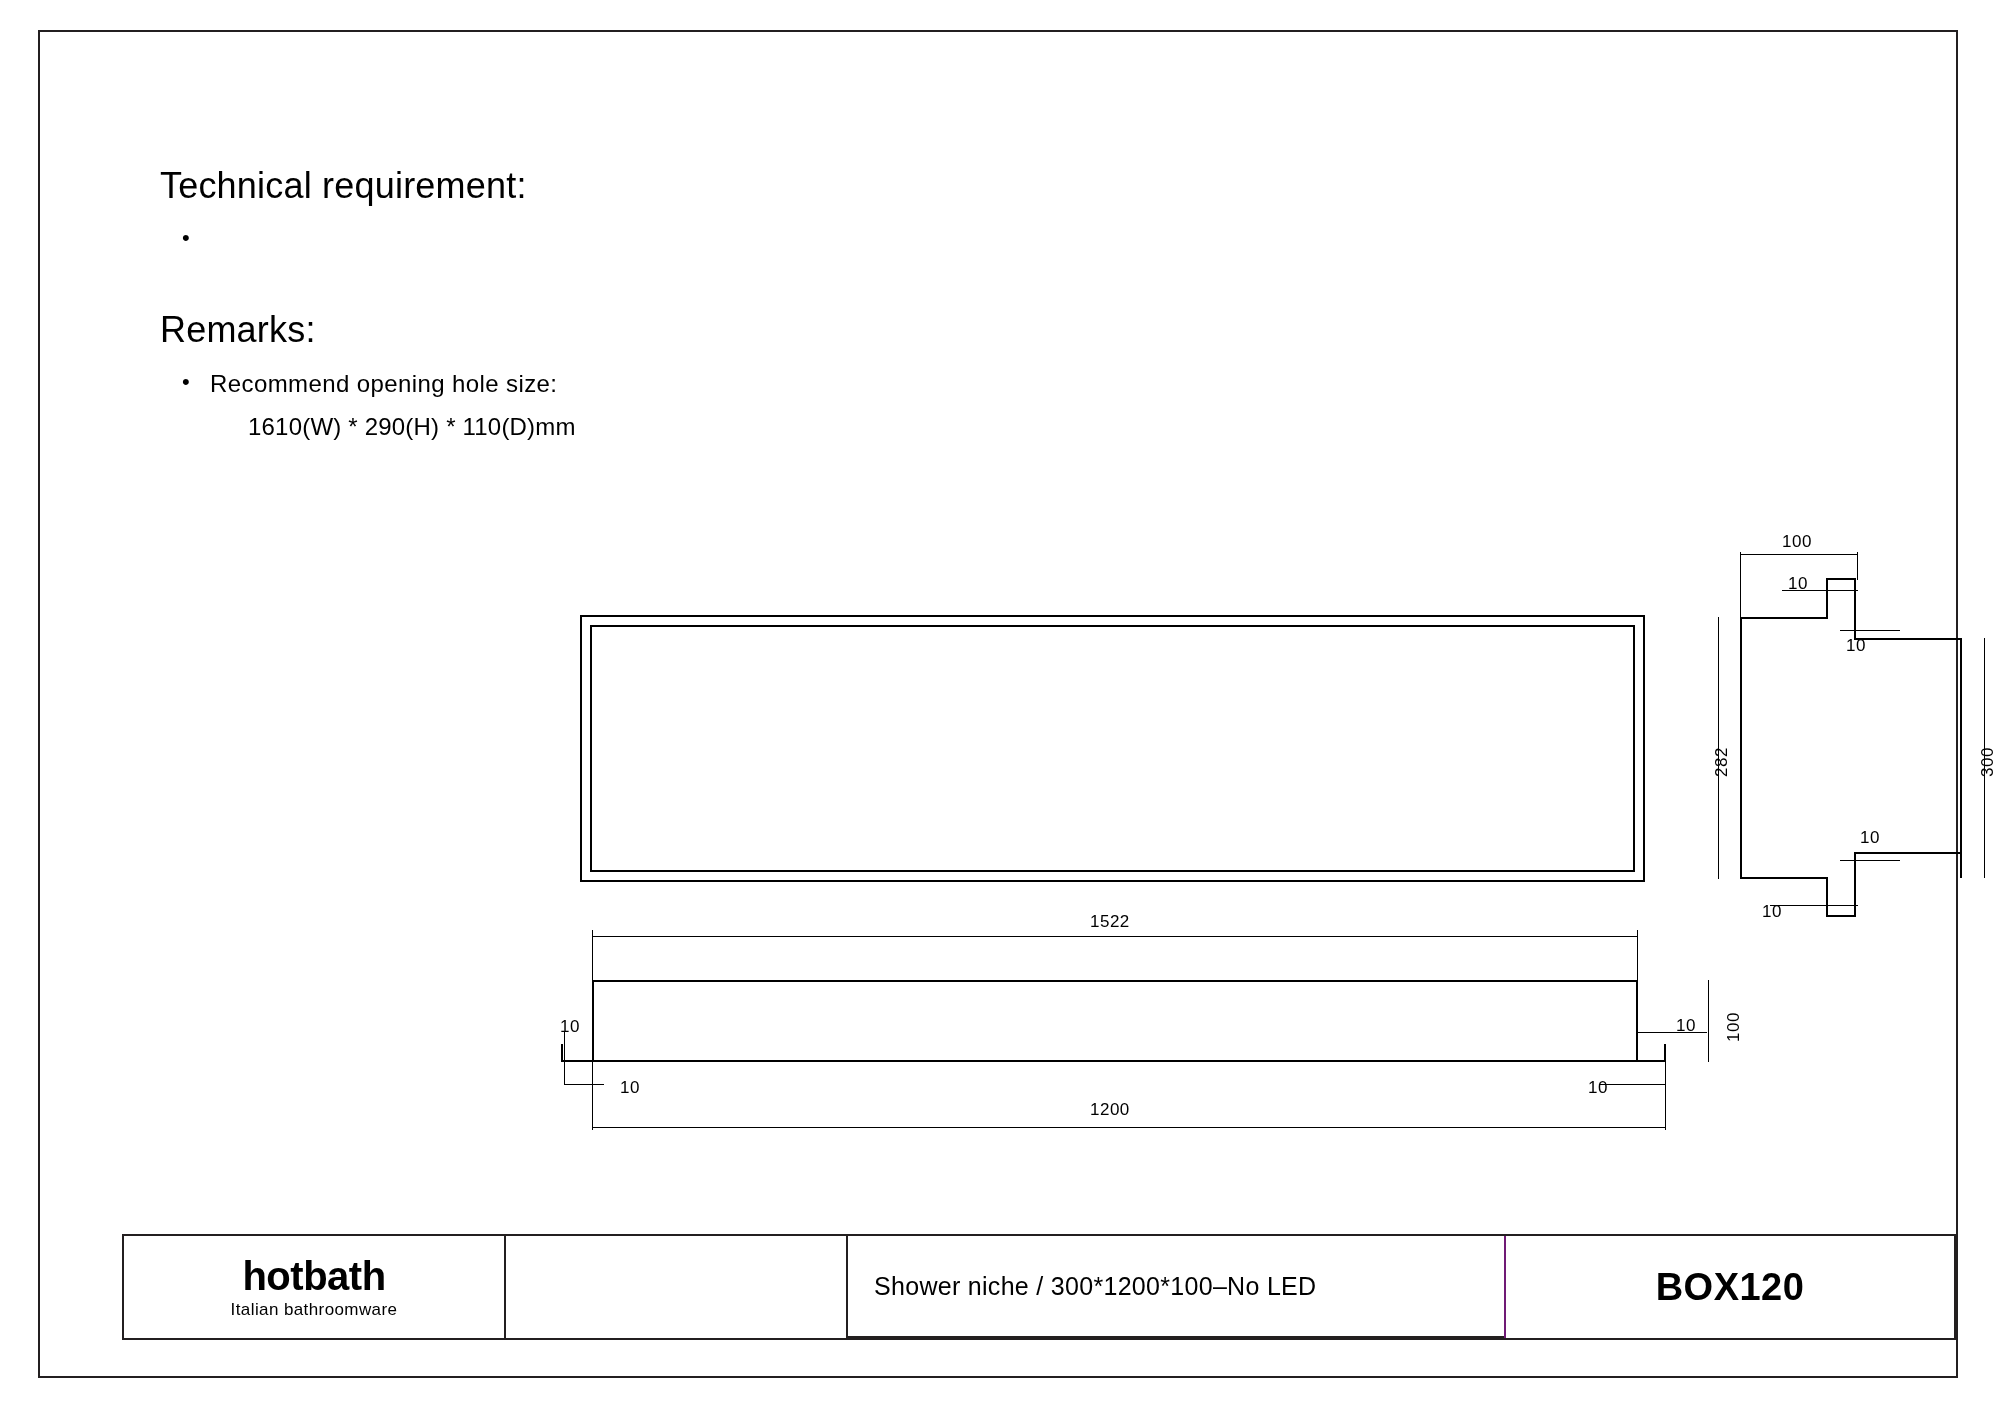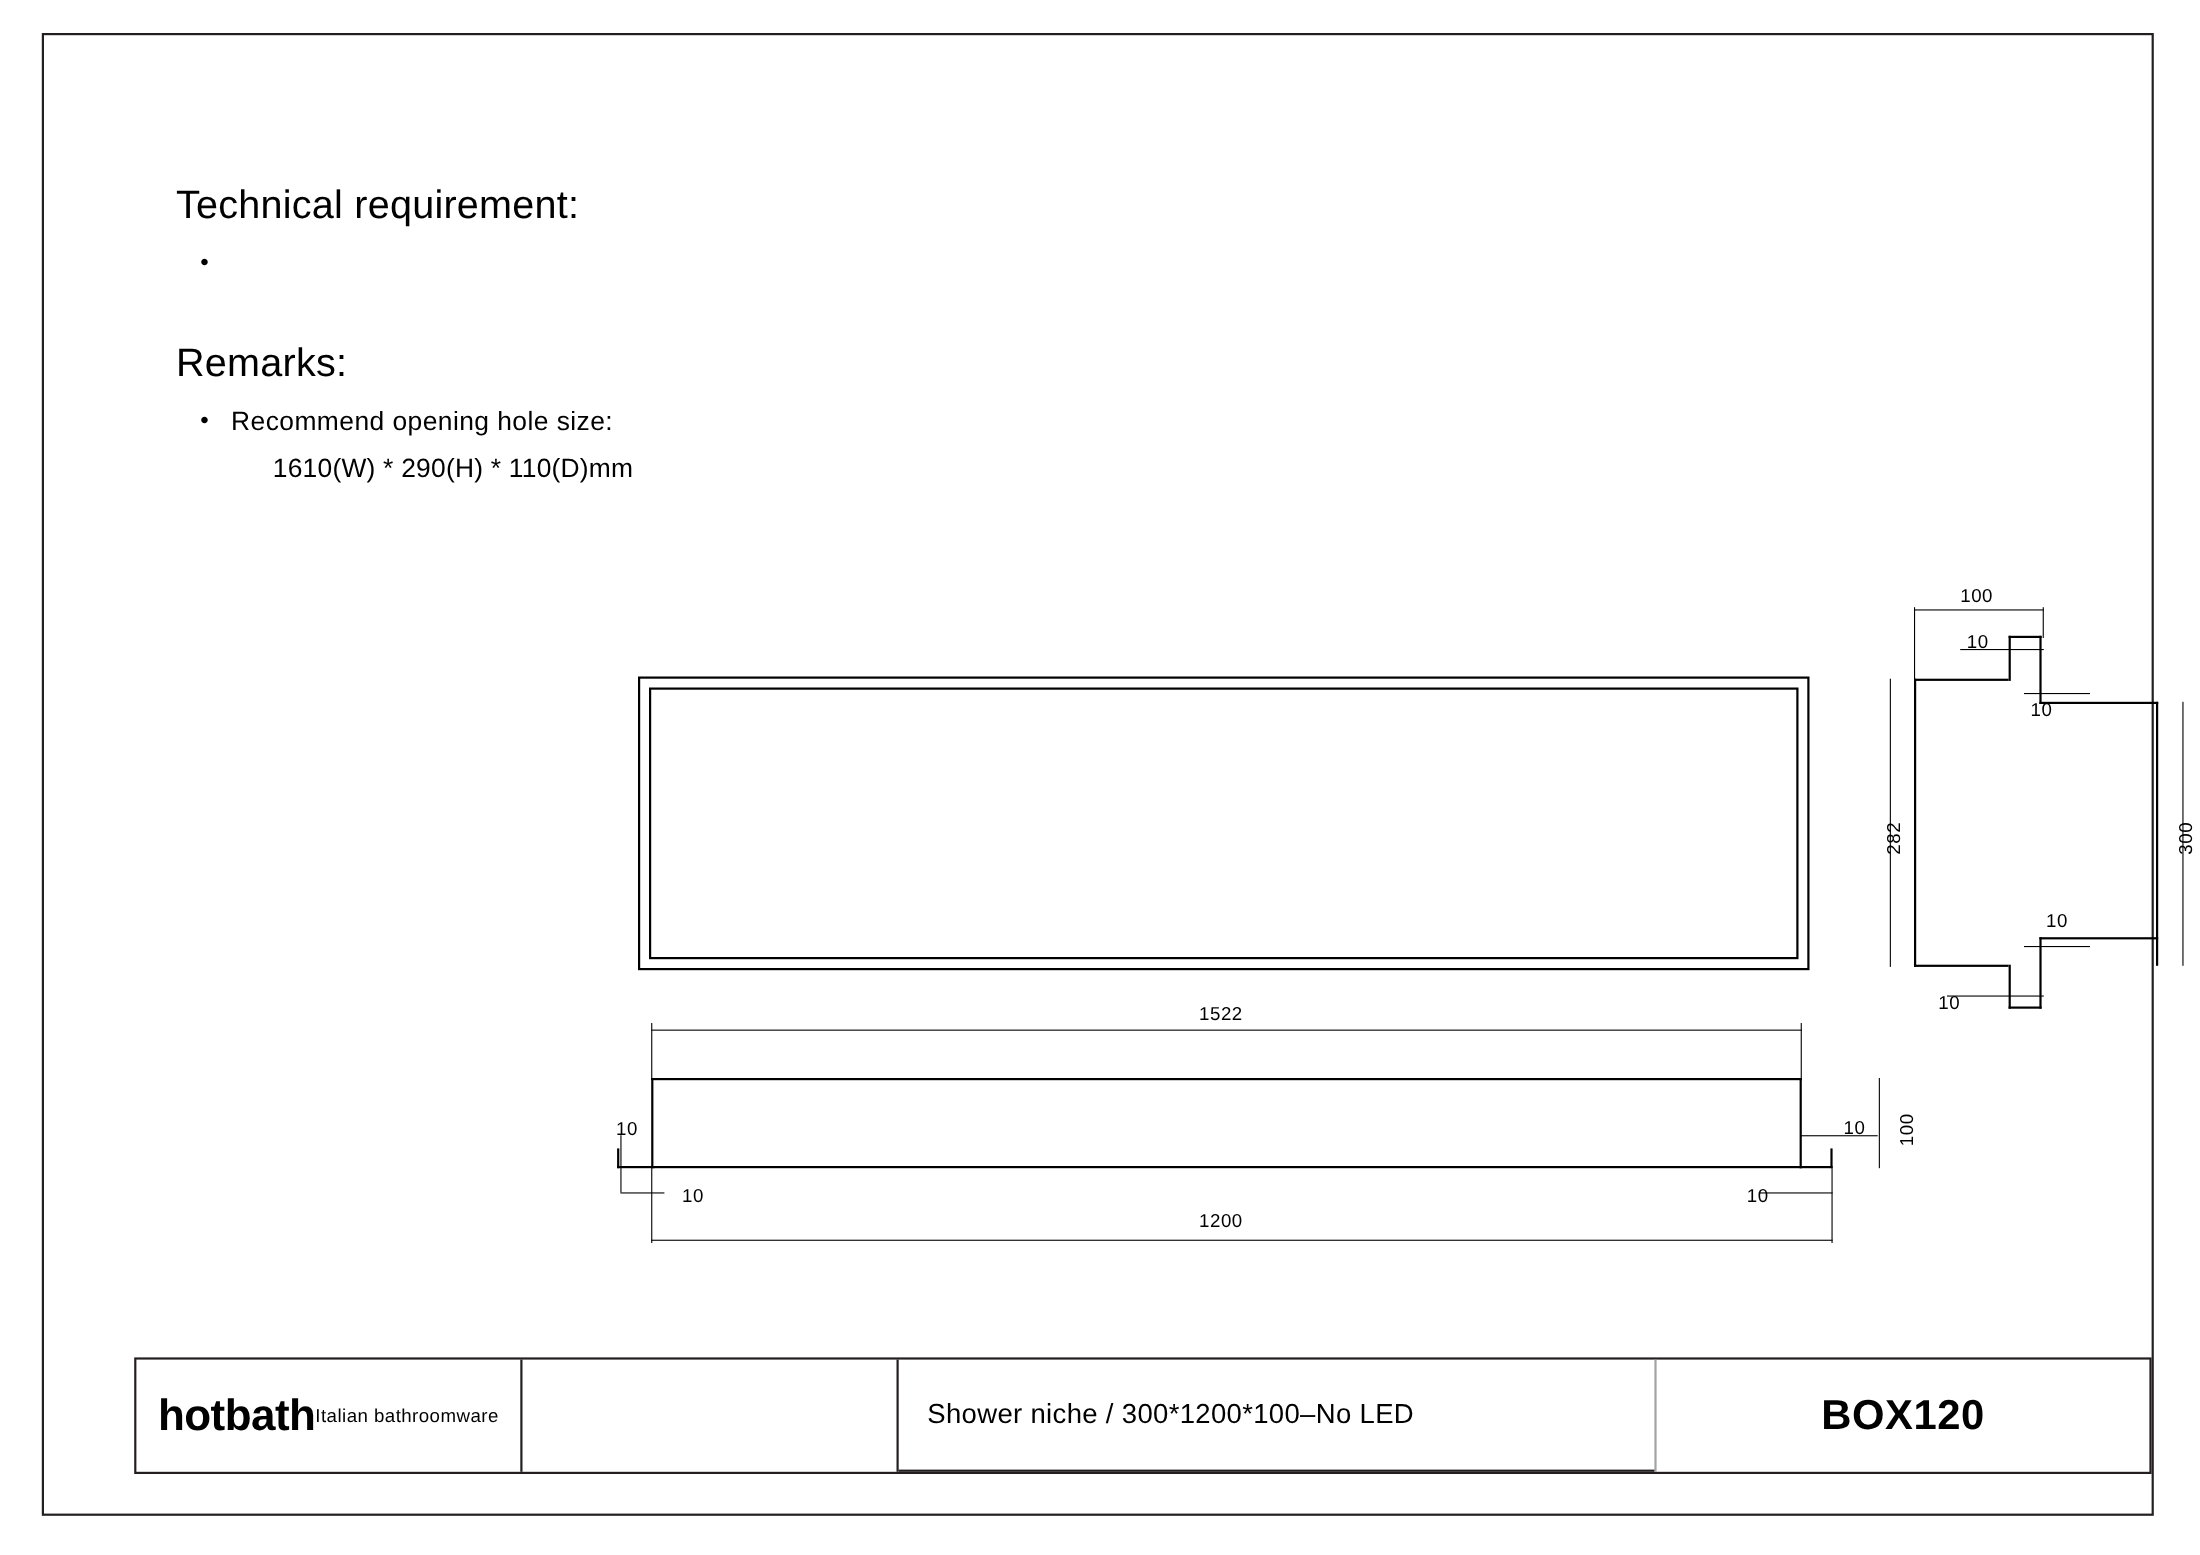--- a/index.html
+++ b/index.html
@@ -101,25 +101,25 @@
     position: absolute;
     left: 82px;
     top: 1202px;
     width: 1834px;
     height: 106px;
     border: 2px solid #231f20;
     box-sizing: border-box;
     display: flex;
   }
   .tb-logo {
-    width: 351px;
+    width: 382px;
     border-right: 2px solid #231f20;
     box-sizing: border-box;
     display: flex;
-    flex-direction: row;
+    flex-direction: column;
     align-items: center;
     justify-content: center;
   }
   .tb-logo .brand {
     font-size: 40px;
     font-weight: bold;
     letter-spacing: -0.5px;
     line-height: 44px;
   }
   .tb-logo .tagline {
@@ -127,21 +127,21 @@
     letter-spacing: 0.4px;
     margin-top: 2px;
   }
   .tb-blank {
     width: 342px;
     border-right: 2px solid #231f20;
     box-sizing: border-box;
   }
   .tb-mid {
     flex: 1;
-    border-right: 2px solid #a3a3a3;
+    border-right: 2px solid #701a75;
     box-sizing: border-box;
     display: flex;
     flex-direction: column;
   }
   .tb-mid .row {
     flex: 1;
     display: flex;
     align-items: center;
     padding-left: 26px;
     font-size: 25px;

